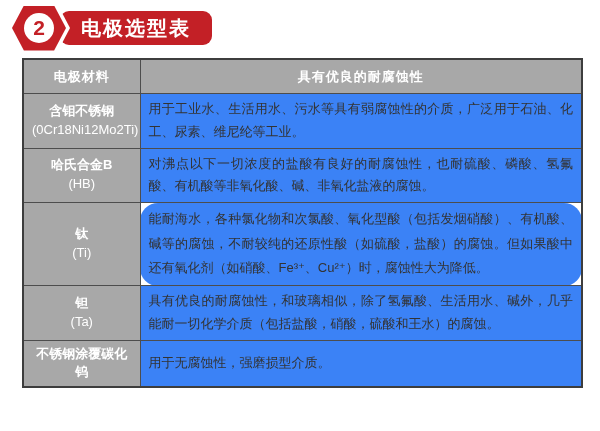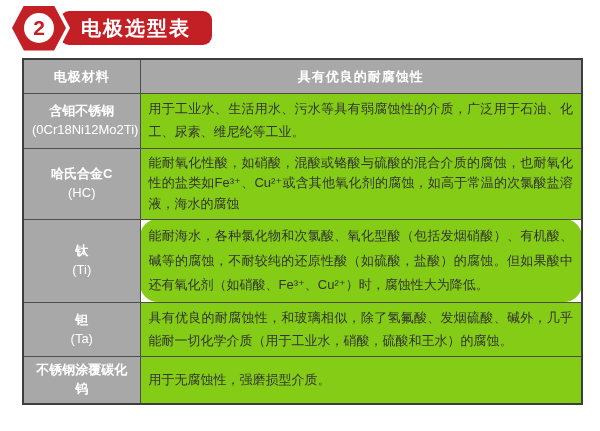--- a/index.html
+++ b/index.html
@@ -45,21 +45,21 @@
   col.c-mat{width:117px;}
   th.hd{
     background:#a8a8a8;color:#ffffff;font-weight:bold;
     text-align:center;height:25px;font-size:13px;letter-spacing:1px;
   }
   td.mat{
     background:#a8a8a8;color:#ffffff;font-weight:bold;
     text-align:center;line-height:1.45;padding:2px 4px;
   }
   td.desc{
-    background:#84cc16;color:#333333;
+    background:#3b82f6;color:#333333;
     text-align:justify;line-height:1.75;
   }
   .sub{display:block;font-weight:normal;}
   .sub:empty{display:none;}
 </style>
 </head>
 <body>
 
 <div class="hdr">
   <div class="banner">
@@ -86,43 +86,43 @@
   </tr>
 
   <tr style="height:53px;">
     <td class="mat">
       <span>含钼不锈钢</span>
       <span class="sub">(0Cr18Ni12Mo2Ti)</span>
     </td>
     <td class="desc">用于工业水、生活用水、污水等具有弱腐蚀性的介质，广泛用于石油、化工、尿素、维尼纶等工业。</td>
   </tr>
 
+  <tr style="height:47px;">
+    <td class="mat">
+      <span>哈氏合金B</span>
+      <span class="sub">(HB)</span>
+    </td>
+    <td class="desc">对沸点以下一切浓度的盐酸有良好的耐腐蚀性，也耐硫酸、磷酸、氢氟酸、有机酸等非氧化酸、碱、非氧化盐液的腐蚀。</td>
+  </tr>
 
-  <tr style="height:63px;">
-    <td class="mat">
-      <span>哈氏合金C</span>
-      <span class="sub">(HC)</span>
-    </td>
-    <td class="desc" style="line-height:1.6;">能耐氧化性酸，如硝酸，混酸或铬酸与硫酸的混合介质的腐蚀，也耐氧化性的盐类如Fe³⁺、Cu²⁺或含其他氧化剂的腐蚀，如高于常温的次氯酸盐溶液，海水的腐蚀</td>
-  </tr>
 
   <tr style="height:77px;">
     <td class="mat">
       <span>钛</span>
       <span class="sub">(Ti)</span>
     </td>
     <td class="desc" style="line-height:1.9;border-radius:18px;">能耐海水，各种氯化物和次氯酸、氧化型酸（包括发烟硝酸）、有机酸、碱等的腐蚀，不耐较纯的还原性酸（如硫酸，盐酸）的腐蚀。但如果酸中还有氧化剂（如硝酸、Fe³⁺、Cu²⁺）时，腐蚀性大为降低。</td>
   </tr>
 
   <tr style="height:49px;">
     <td class="mat">
       <span>钽</span>
       <span class="sub">(Ta)</span>
     </td>
-    <td class="desc">具有优良的耐腐蚀性，和玻璃相似，除了氢氟酸、发烟硫酸、碱外，几乎能耐一切化学介质（用于工业水，硝酸，硫酸和王水）的腐蚀。</td>
+    <td class="desc">具有优良的耐腐蚀性，和玻璃相似，除了氢氟酸、生活用水、碱外，几乎能耐一切化学介质（包括盐酸，硝酸，硫酸和王水）的腐蚀。</td>
   </tr>
 
   <tr style="height:26px;">
     <td class="mat">
       <span>不锈钢涂覆碳化钨</span>
       
     </td>
     <td class="desc">用于无腐蚀性，强磨损型介质。</td>
   </tr>
 

